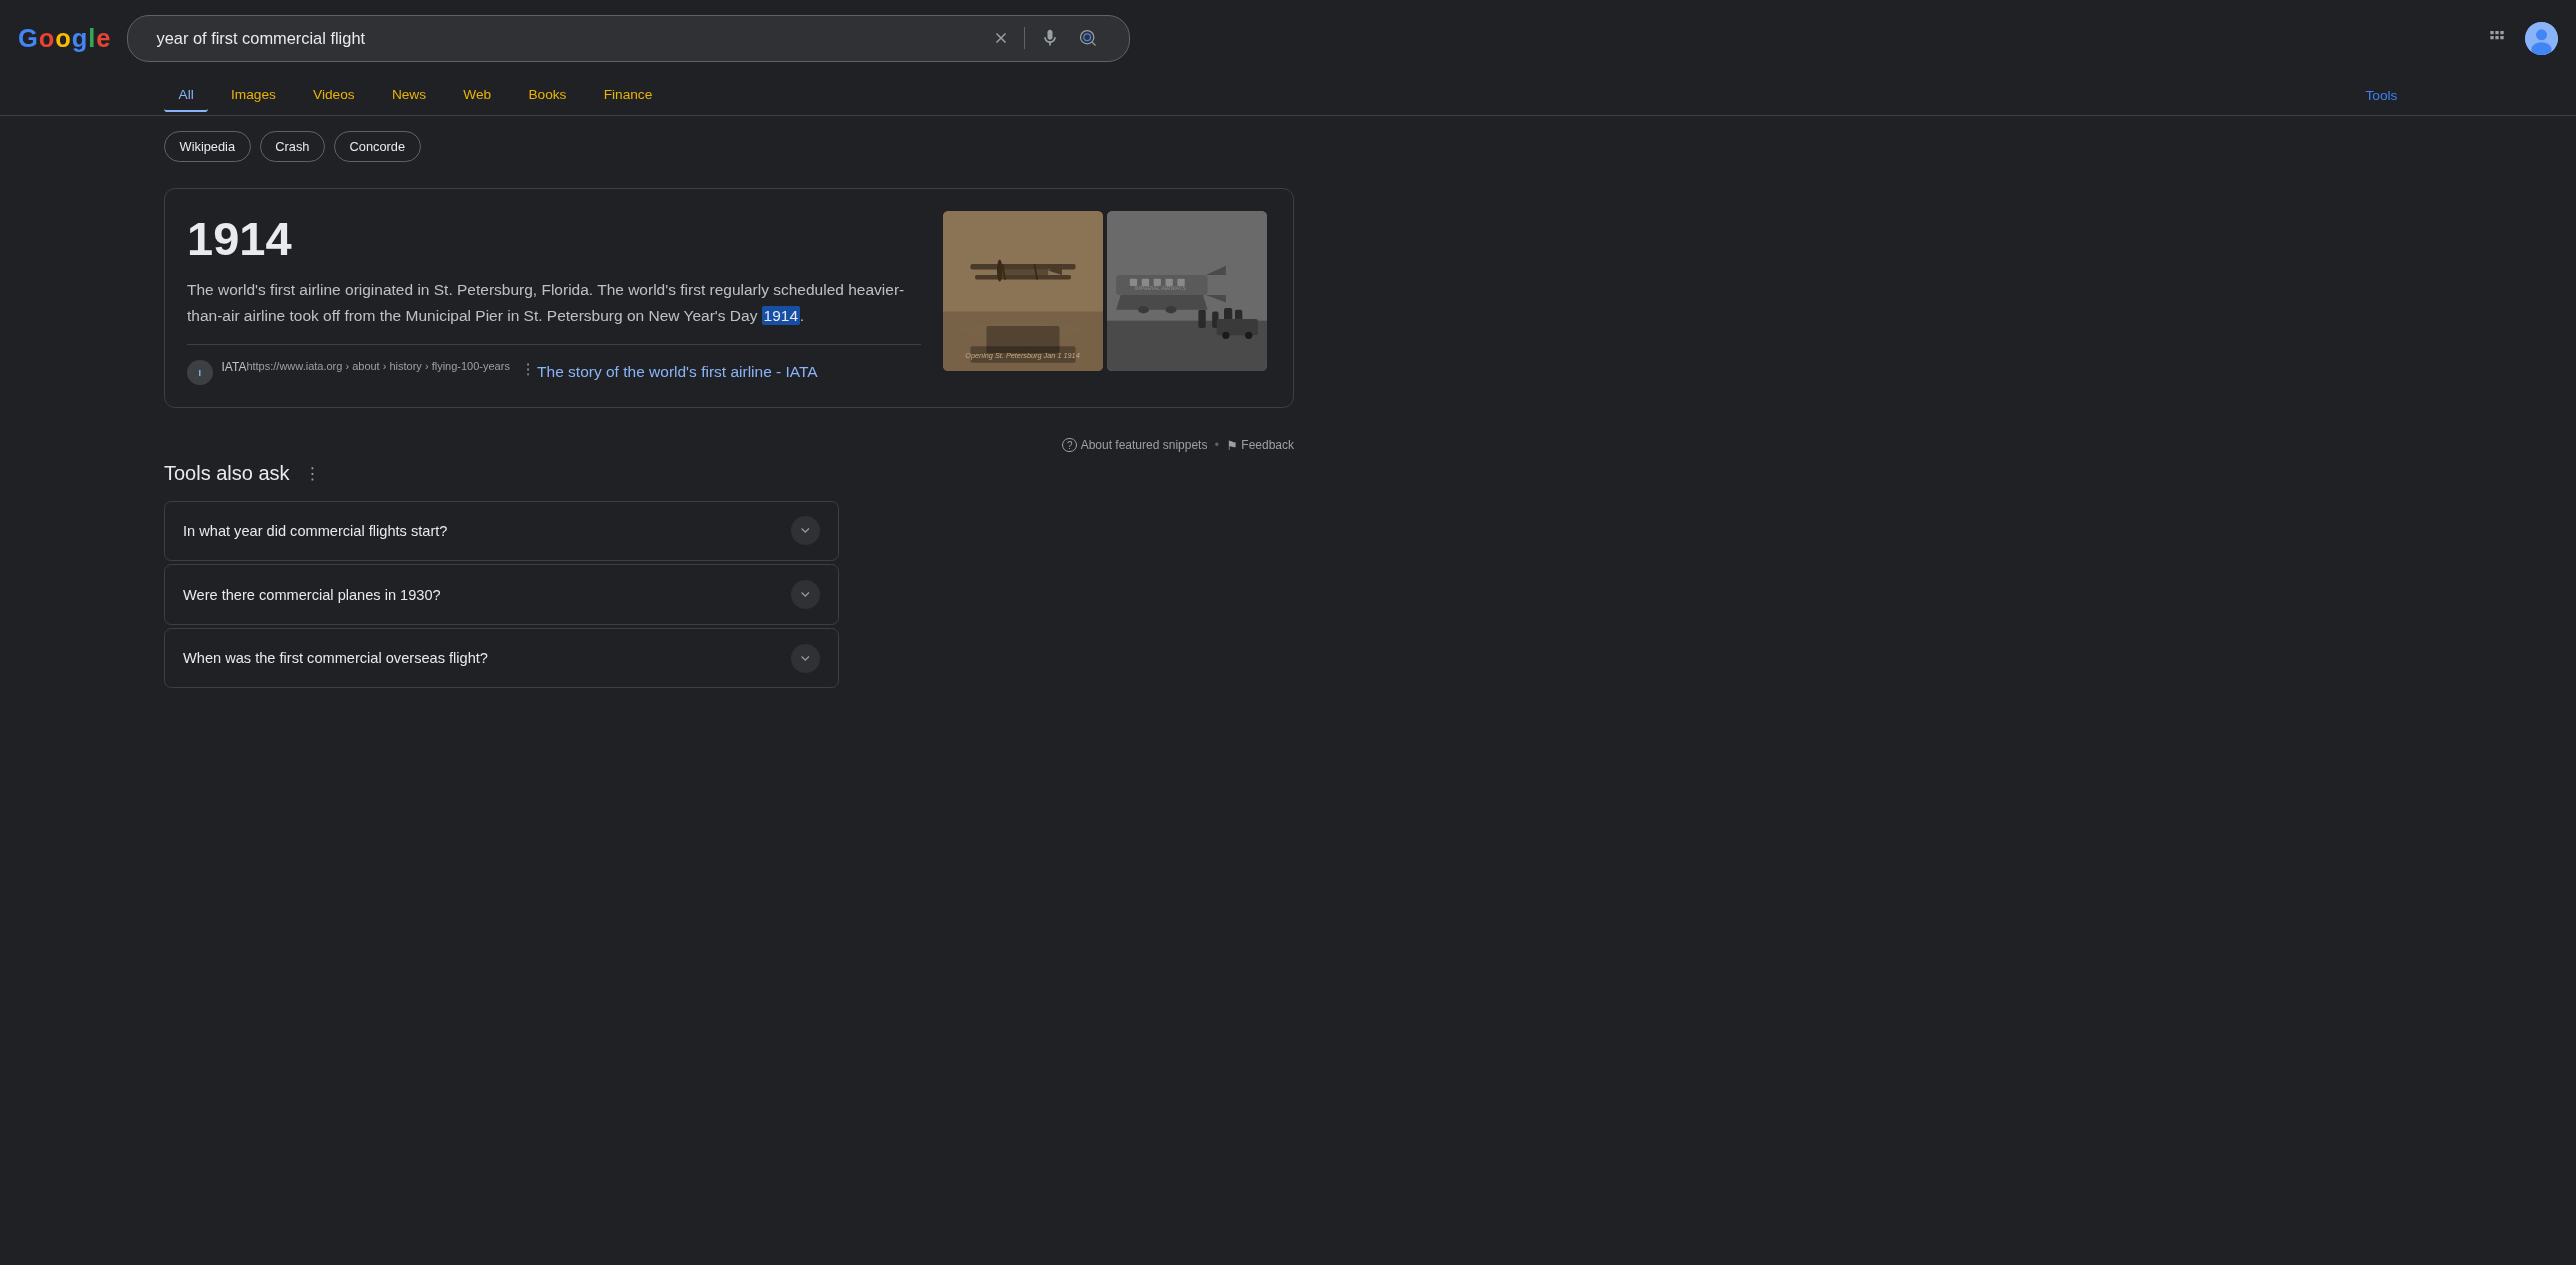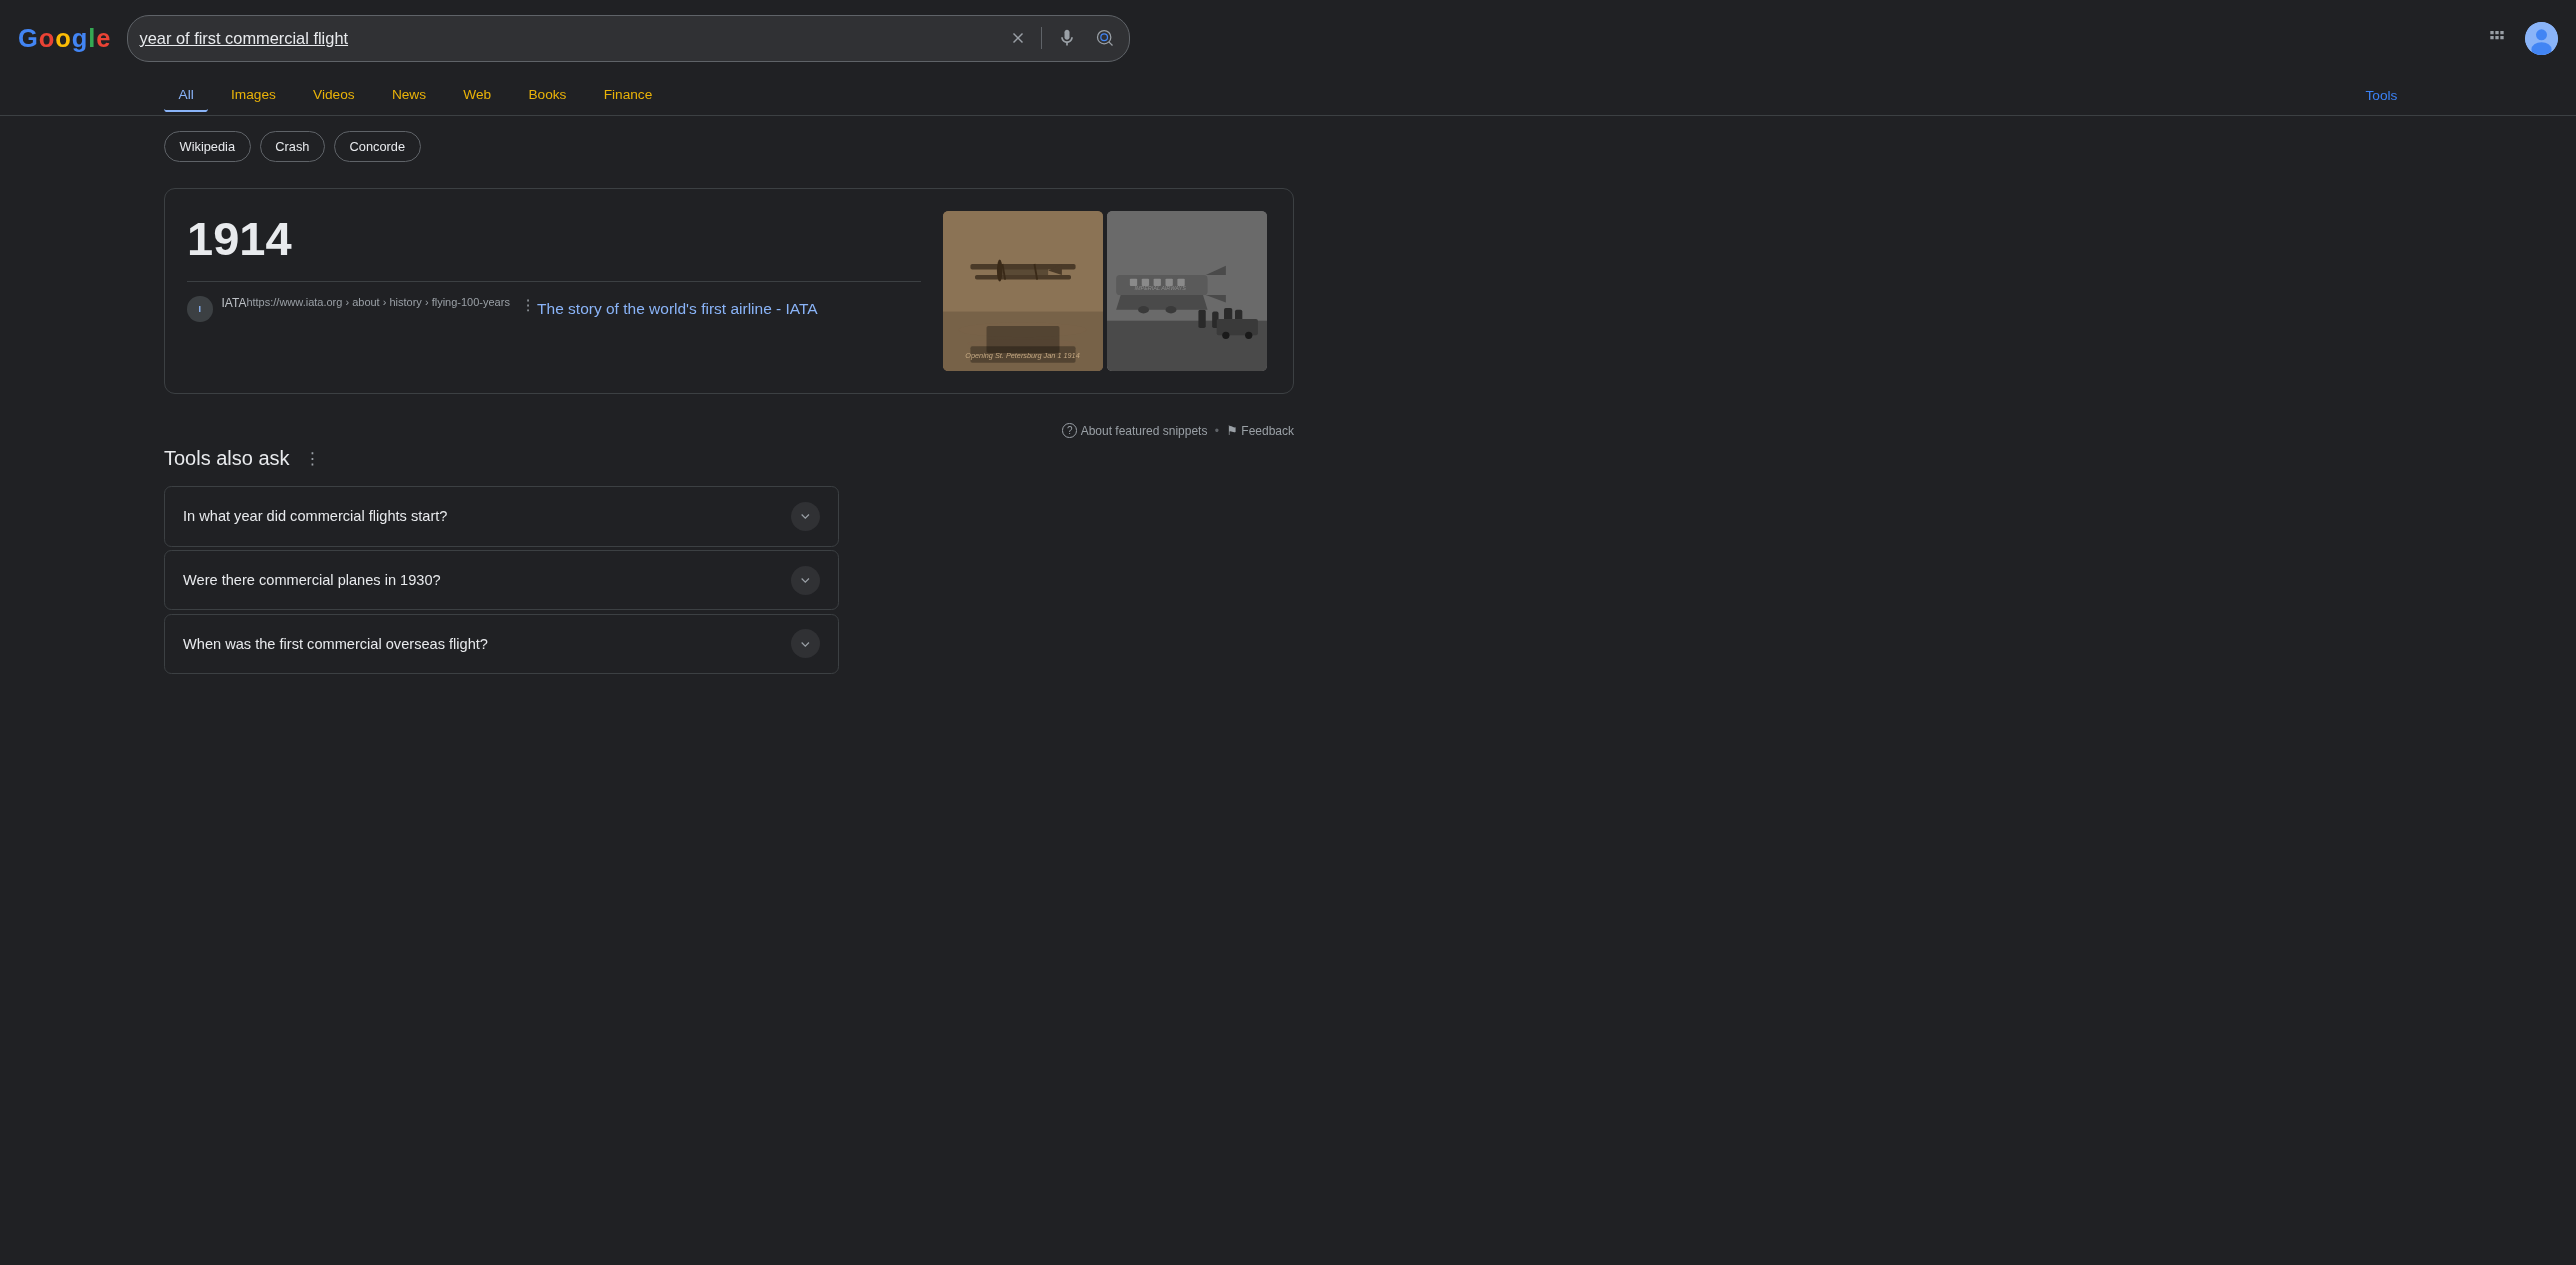--- a/index.html
+++ b/index.html
@@ -38,23 +38,22 @@
       flex: 1;
       max-width: 1003px;
       position: relative;
     }
     .search-input-container {
       display: flex;
       align-items: center;
       background: #303134;
       border: 0.9px solid #5f6368;
       border-radius: 22px;
-      padding: 9px 11px;
+      padding: 9px 28px;
       width: 100%;
-      text-decoration: underline;
     }
     .search-input-container input {
       background: transparent;
       border: none;
       outline: none;
       color: #e8eaed;
       font-size: 16.4px;
       flex: 1;
     }
     .search-icons {
@@ -423,20 +422,23 @@
   <button class="pill">Wikipedia</button>
   <button class="pill">Crash</button>
   <button class="pill">Concorde</button>
 </div>
 
 <div class="main-content">
 
   <div class="featured-snippet">
     <div class="snippet-text-area">
       <div class="snippet-year">1914</div>
+      <div class="snippet-desc">
+        The world's first airline originated in St. Petersburg, Florida. The world's first regularly scheduled heavier-than-air airline took off from the Municipal Pier in St. Petersburg on New Year's Day <span class="highlight">1914</span>.
+      </div>
 
       <div class="snippet-source">
         <div class="source-favicon">
           <span>I</span>
         </div>
         <div class="source-info">
           <span class="source-name">IATA</span>
           <div class="source-url">
             <span>https://www.iata.org › about › history › flying-100-years</span>
             <button style="background:none;border:none;color:#9aa0a6;cursor:pointer;font-size:14.6px;padding:0 1.8px;">⋮</button>

